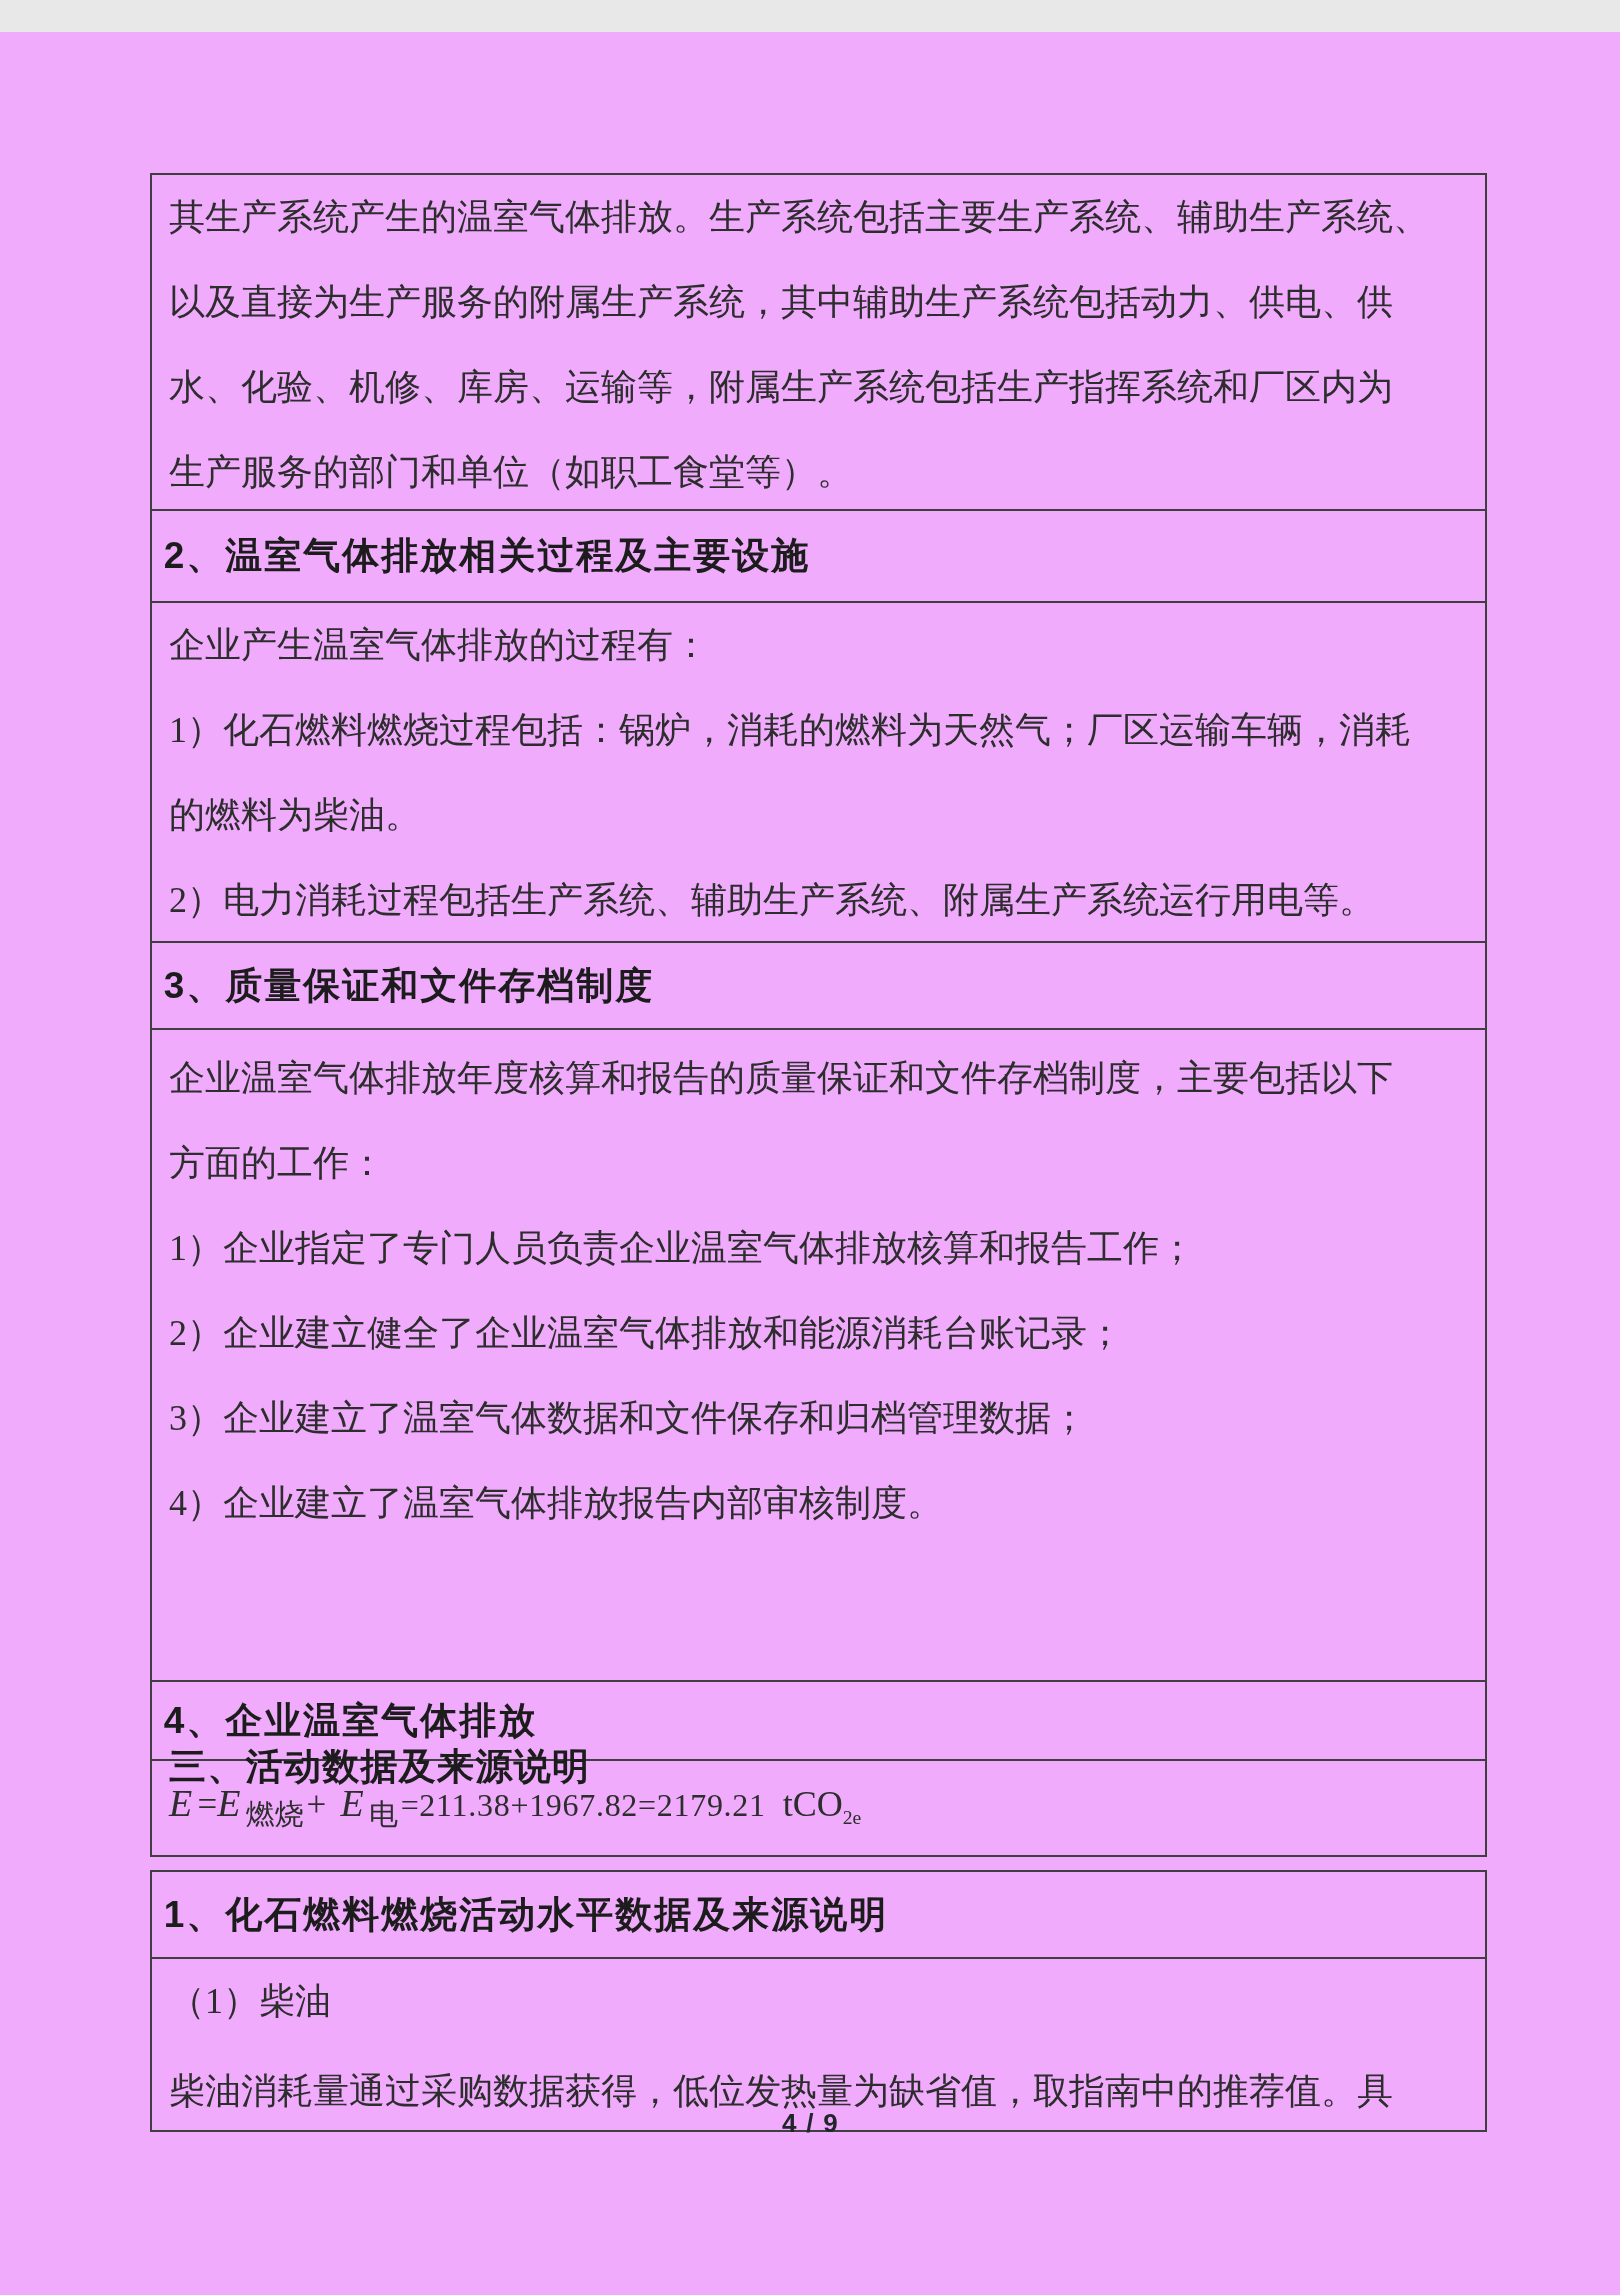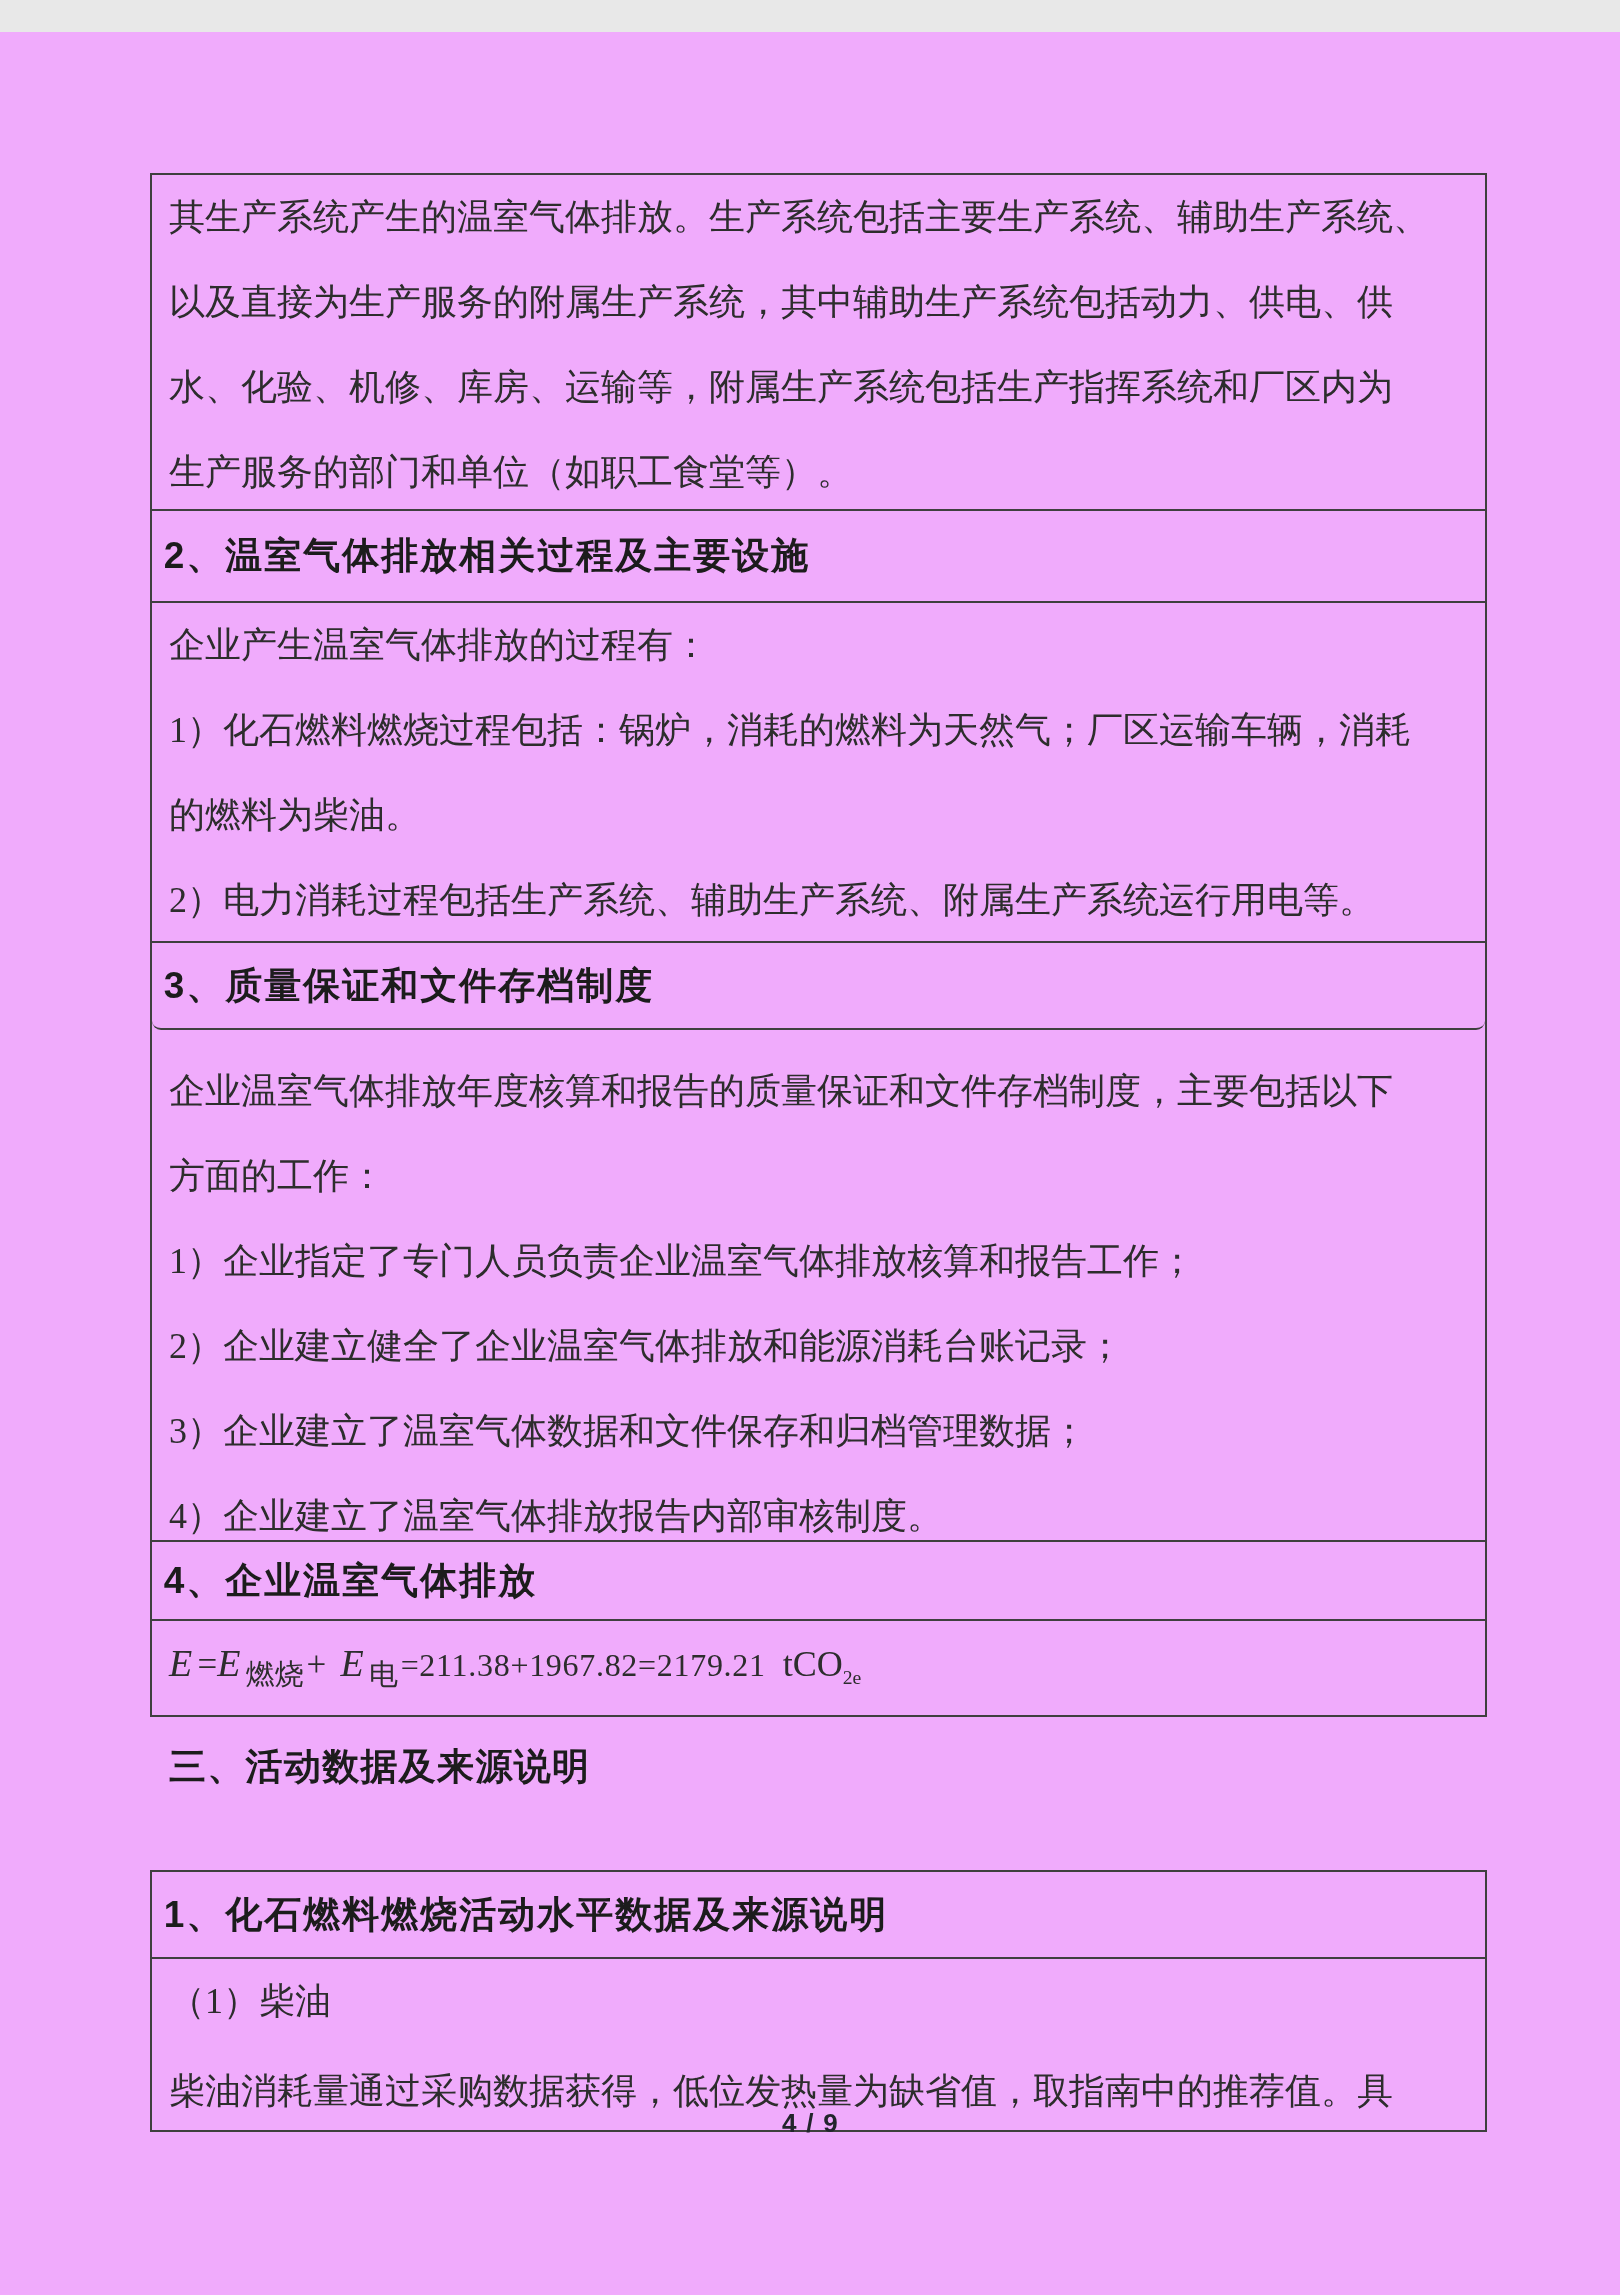--- a/index.html
+++ b/index.html
@@ -16,30 +16,30 @@
 
   .row { border-bottom: 2px solid #3f3f3f; overflow: hidden; }
   .row:last-child { border-bottom: none; }
 
   .cell-body { padding: 0 19.7px 0 17px; }
   .cell-body p { font-size: 36px; line-height: 85px; white-space: nowrap;
                  color: #2d2d2d; }
 
   .row-intro   { height: 336px; }
   .row-process { height: 340px; }
-  .row-quality { height: 512px; padding-top: 19px; }
+  .row-quality { height: 652px; padding-top: 6px; }
   .row-t2body  { height: 171px; }
   .row-t2body p.fuel-desc { margin-top: 4.6px; }
 
   .row-hdr { display: flex; align-items: center; padding-left: 11.8px;
              font-family: Liberation Sans, sans-serif; }
   .row-hdr span { font-size: 37px; font-weight: 700; letter-spacing: 2px;
                   color: #1c1c1c; white-space: nowrap; }
   .row-hdr-process  { height: 92px; }
-  .row-hdr-quality  { height: 87px; border-radius: 9px; }
+  .row-hdr-quality  { height: 87px; }
   .row-hdr-emission { height: 79px; }
   .row-hdr-t2       { height: 87px; }
 
   .row-formula { height: 94px; display: flex; align-items: baseline;
                  padding-left: 17px; padding-top: 19.7px; }
   .f-var { font-style: italic; font-size: 38px; margin-right: 5.3px; }
   .f-op  { font-size: 35px; }
   .f-sub { font-size: 29px; position: relative; top: 7.9px; margin-right: 2.6px; }
   .f-plus { font-size: 35px; margin-right: 14.4px; }
   .f-num { font-size: 32px; letter-spacing: 0.7px; }

